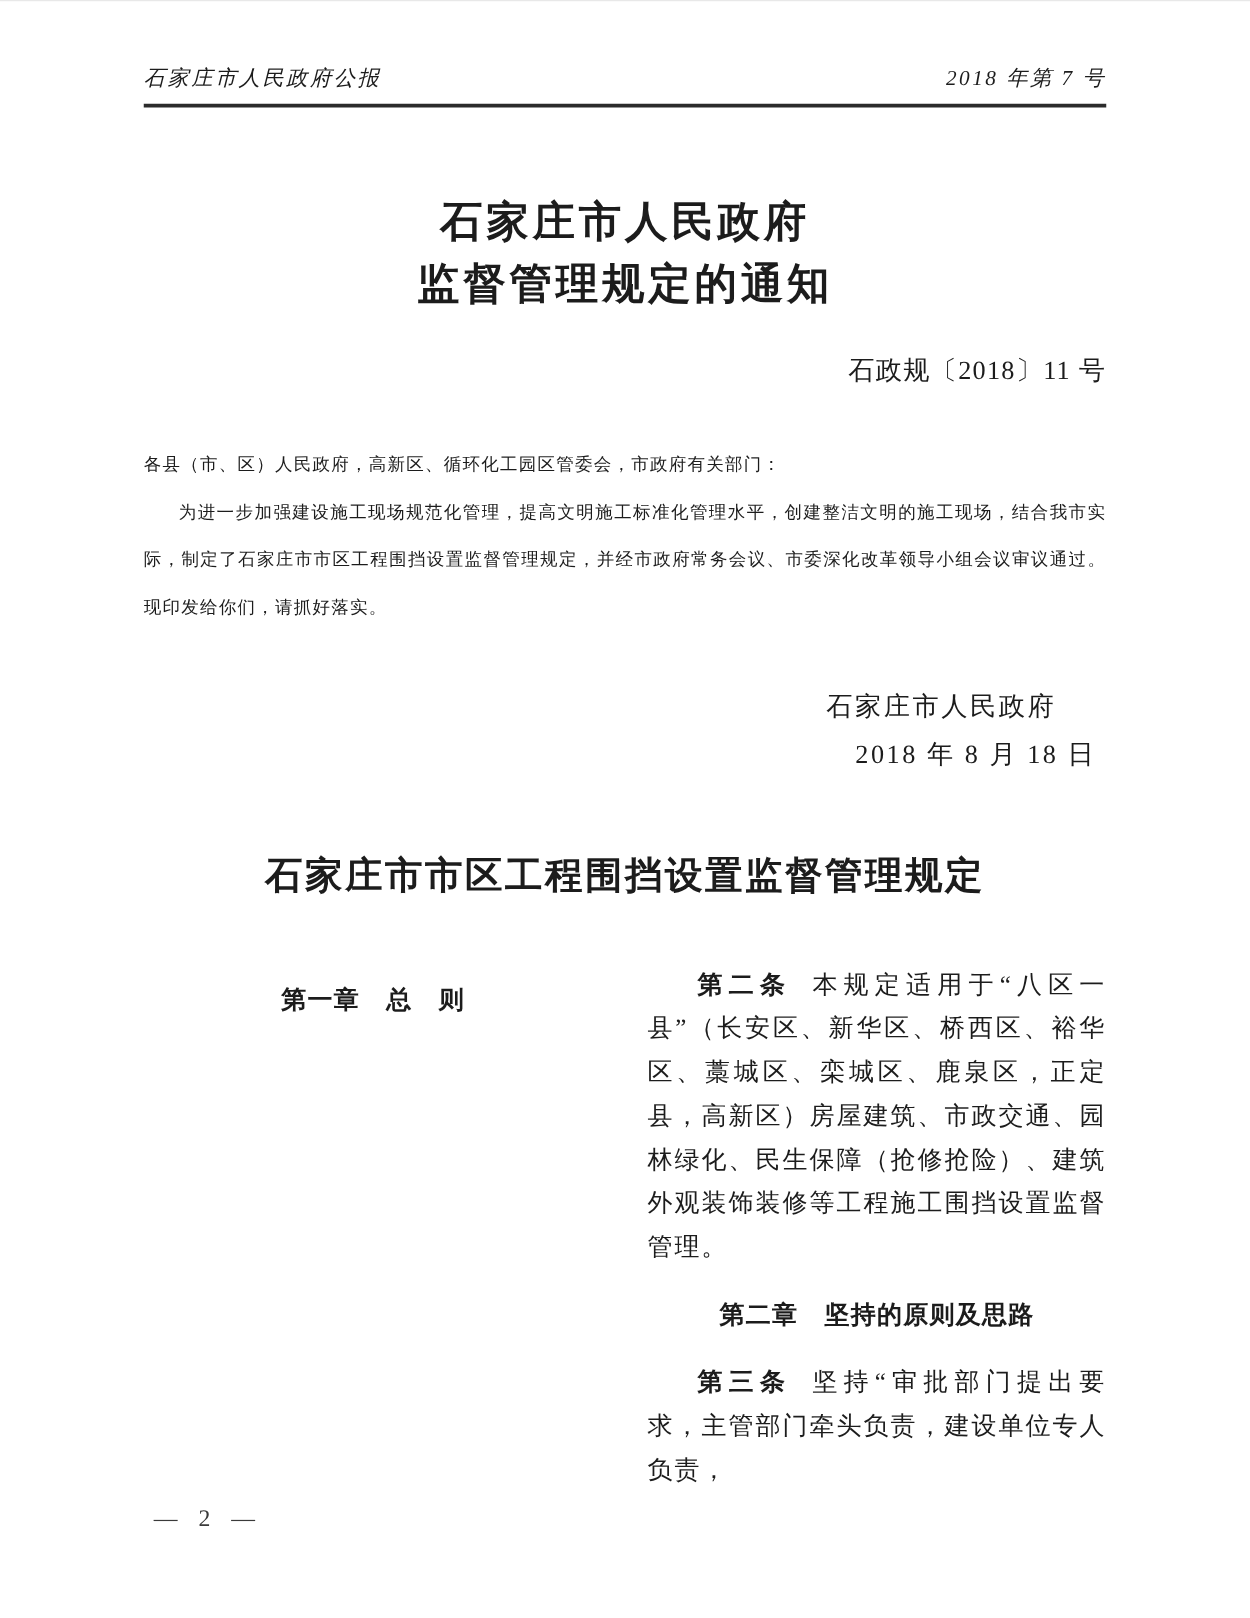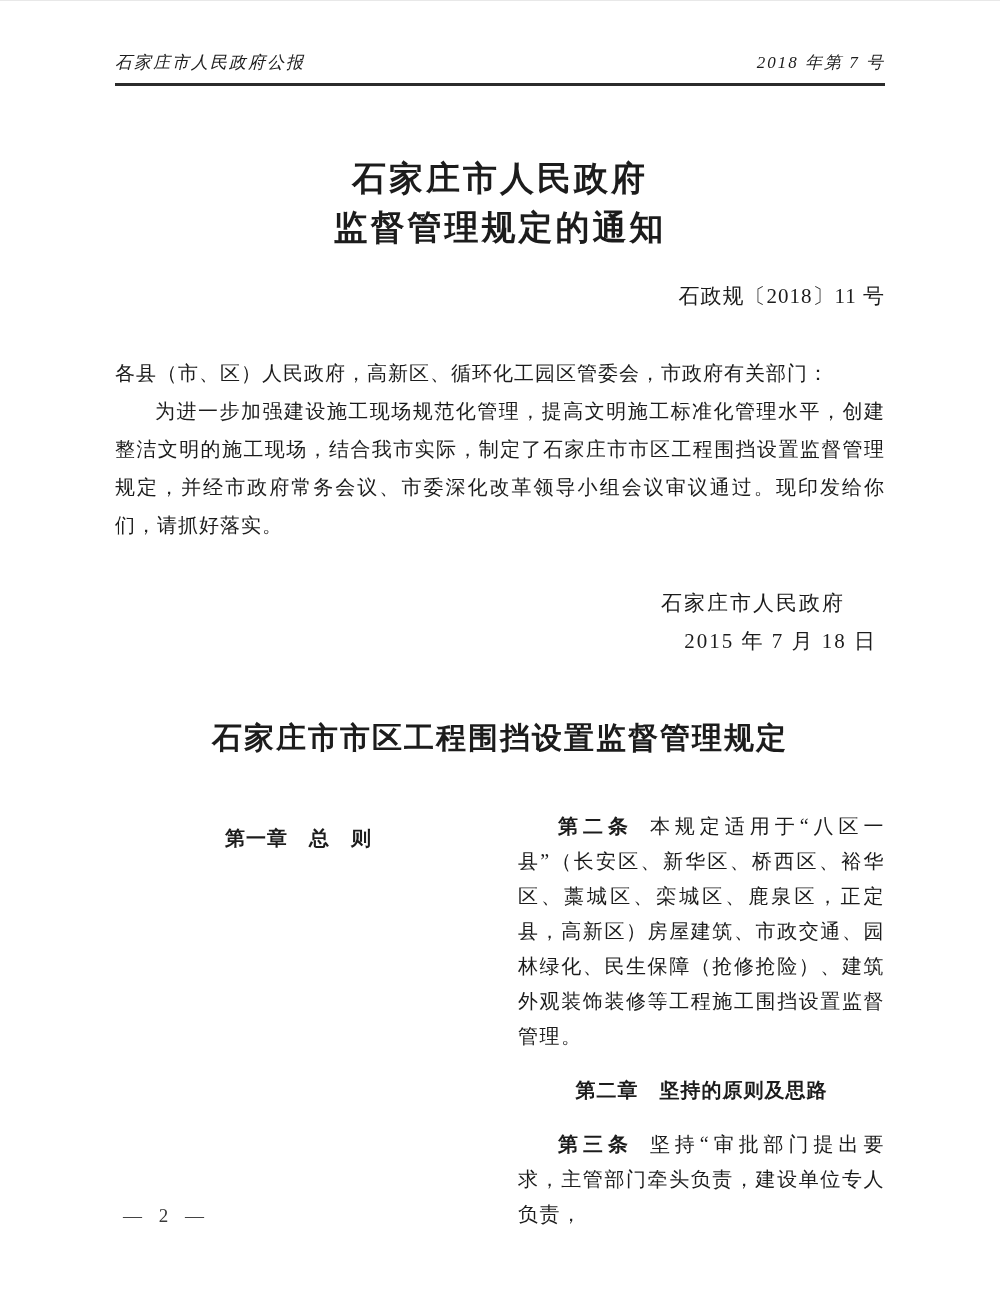--- a/index.html
+++ b/index.html
@@ -43,21 +43,21 @@
   .notice-title span { display: block; }
   .doc-number {
     margin-top: 30px;
     text-align: right;
     font-size: 21px;
     letter-spacing: 1px;
   }
   
   .notice-body {
     margin-top: 44px;
-    font-size: 20px;
+    font-size: 14px;
     line-height: 38px;
   }
   .notice-body p {
     margin: 0;
     text-align: justify;
     text-justify: inter-character;
     letter-spacing: 1px;
   }
   .notice-body p.indented { text-indent: 2em; }
   
@@ -134,21 +134,21 @@
 
   <div class="doc-number">石政规〔2018〕11 号</div>
 
   <div class="notice-body">
     <p>各县（市、区）人民政府，高新区、循环化工园区管委会，市政府有关部门：</p>
     <p class="indented">为进一步加强建设施工现场规范化管理，提高文明施工标准化管理水平，创建整洁文明的施工现场，结合我市实际，制定了石家庄市市区工程围挡设置监督管理规定，并经市政府常务会议、市委深化改革领导小组会议审议通过。现印发给你们，请抓好落实。</p>
   </div>
 
   <div class="signature-block">
     <div class="signature-name">石家庄市人民政府</div>
-    <div class="signature-date">2015 年 7 月 18 日</div>
+    <div class="signature-date">2018 年 8 月 18 日</div>
   </div>
 
   <h2 class="regulation-title">石家庄市市区工程围挡设置监督管理规定</h2>
 
   <div class="columns">
 
     <div class="col">
       <div class="chapter-heading">第一章　总　则</div>
     </div>
 

